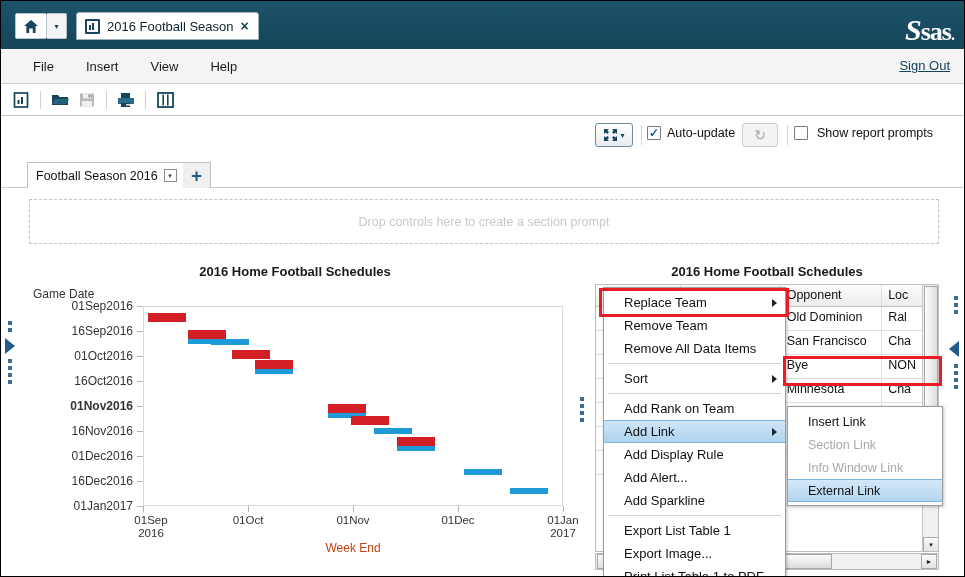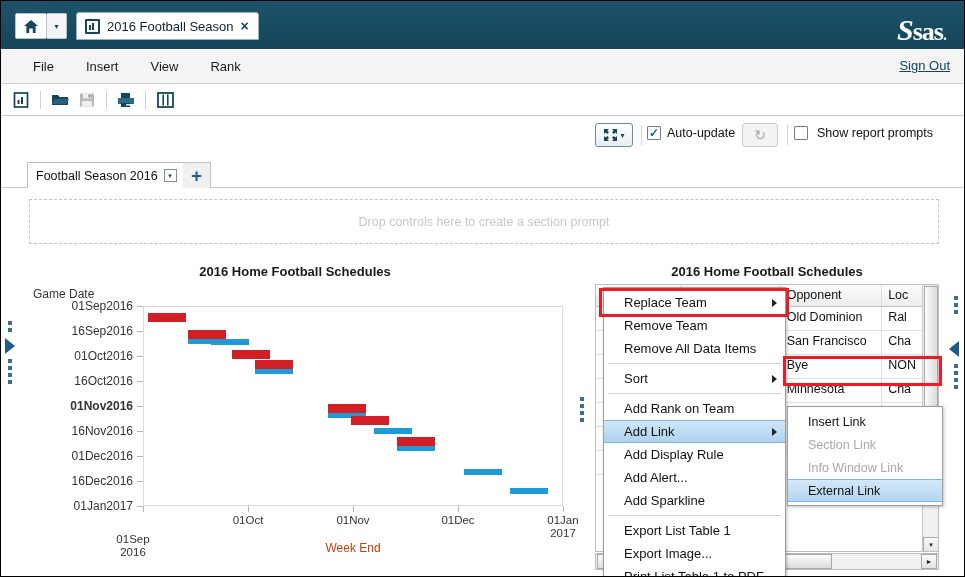--- a/index.html
+++ b/index.html
@@ -55,21 +55,21 @@
     width: 2px; height: 5px; background: #17455c;
   }
   .tab-icon::after {
     content: ""; position: absolute; left: 5px; bottom: 2px;
     width: 2px; height: 7px; background: #17455c;
   }
   .tab-close {
     color: #17455c; font-size: 14px; font-weight: bold; line-height: 1;
   }
   .sas-logo {
-    position: absolute; right: 20px; top: 12px;
+    position: absolute; right: 12px; top: 12px;
     color: #ffffff; font-size: 26px; font-weight: bold;
     letter-spacing: -1px;
     font-family: "Liberation Serif", serif;
   }
   .sas-logo .s-mark {
     font-family: "Liberation Serif", serif;
     font-size: 30px; font-style: italic;
   }
   .sas-logo .dot { font-size: 16px; }
 
@@ -361,21 +361,21 @@
     <div class="sas-logo">
       <span class="s-mark">S</span><span>sas</span><span class="dot">.</span>
     </div>
   </div>
 
   <div class="menubar">
     <div class="menubar-inner">
       <div class="menu-item">File</div>
       <div class="menu-item">Insert</div>
       <div class="menu-item">View</div>
-      <div class="menu-item">Rank</div>
+      <div class="menu-item">Help</div>
     </div>
     <div class="signout">Sign Out</div>
   </div>
 
   <div class="toolbar">
     <div class="tbtn">
       <svg width="16" height="16" viewBox="0 0 16 16">
         <rect x="1.5" y="1" width="13" height="14" fill="#fff" stroke="#17455c" stroke-width="1.7"></rect>
         <rect x="4.5" y="8" width="2" height="4" fill="#17455c"></rect>
         <rect x="8" y="5" width="2" height="7" fill="#17455c"></rect>
@@ -509,21 +509,21 @@
           <div class="ytick" style="left: 120px; top: 175px;"></div>
           <div class="ylab" style="top: 200px; right: 440px;">01Dec2016</div>
           <div class="ytick" style="left: 120px; top: 200px;"></div>
           <div class="ylab" style="top: 225px; right: 440px;">16Dec2016</div>
           <div class="ytick" style="left: 120px; top: 225px;"></div>
           <div class="ylab" style="top: 250px; right: 440px;">01Jan2017</div>
           <div class="ytick" style="left: 120px; top: 250px;"></div>
         </div>
       <div id="x-labels">
           <div class="xtick" style="left: 126px; top: 250px;"></div>
-          <div class="xlab" style="left: 116px; top: 258px; margin-top: 19px;">01Sep<br>2016</div>
+          <div class="xlab" style="left: 134px; top: 258px;">01Sep<br>2016</div>
           <div class="xtick" style="left: 231px; top: 250px;"></div>
           <div class="xlab" style="left: 231px; top: 258px;">01Oct</div>
           <div class="xtick" style="left: 336px; top: 250px;"></div>
           <div class="xlab" style="left: 336px; top: 258px;">01Nov</div>
           <div class="xtick" style="left: 441px; top: 250px;"></div>
           <div class="xlab" style="left: 441px; top: 258px;">01Dec</div>
           <div class="xtick" style="left: 546px; top: 250px;"></div>
           <div class="xlab" style="left: 546px; top: 258px;">01Jan<br>2017</div>
         </div>
       <div id="bars">

